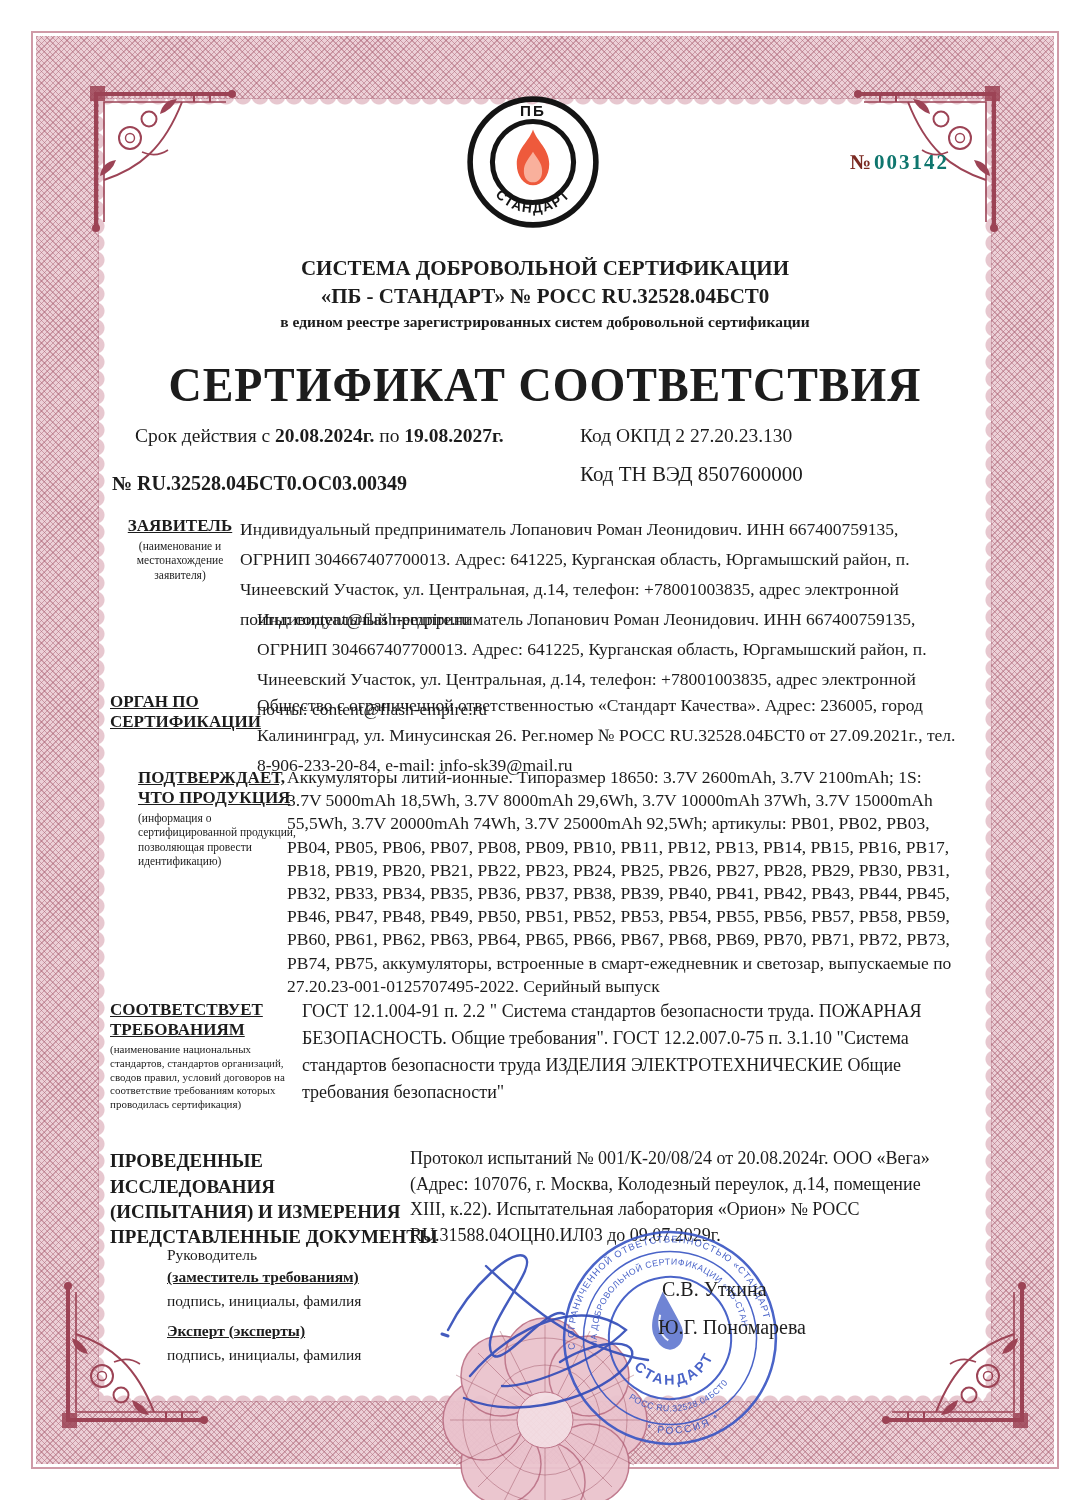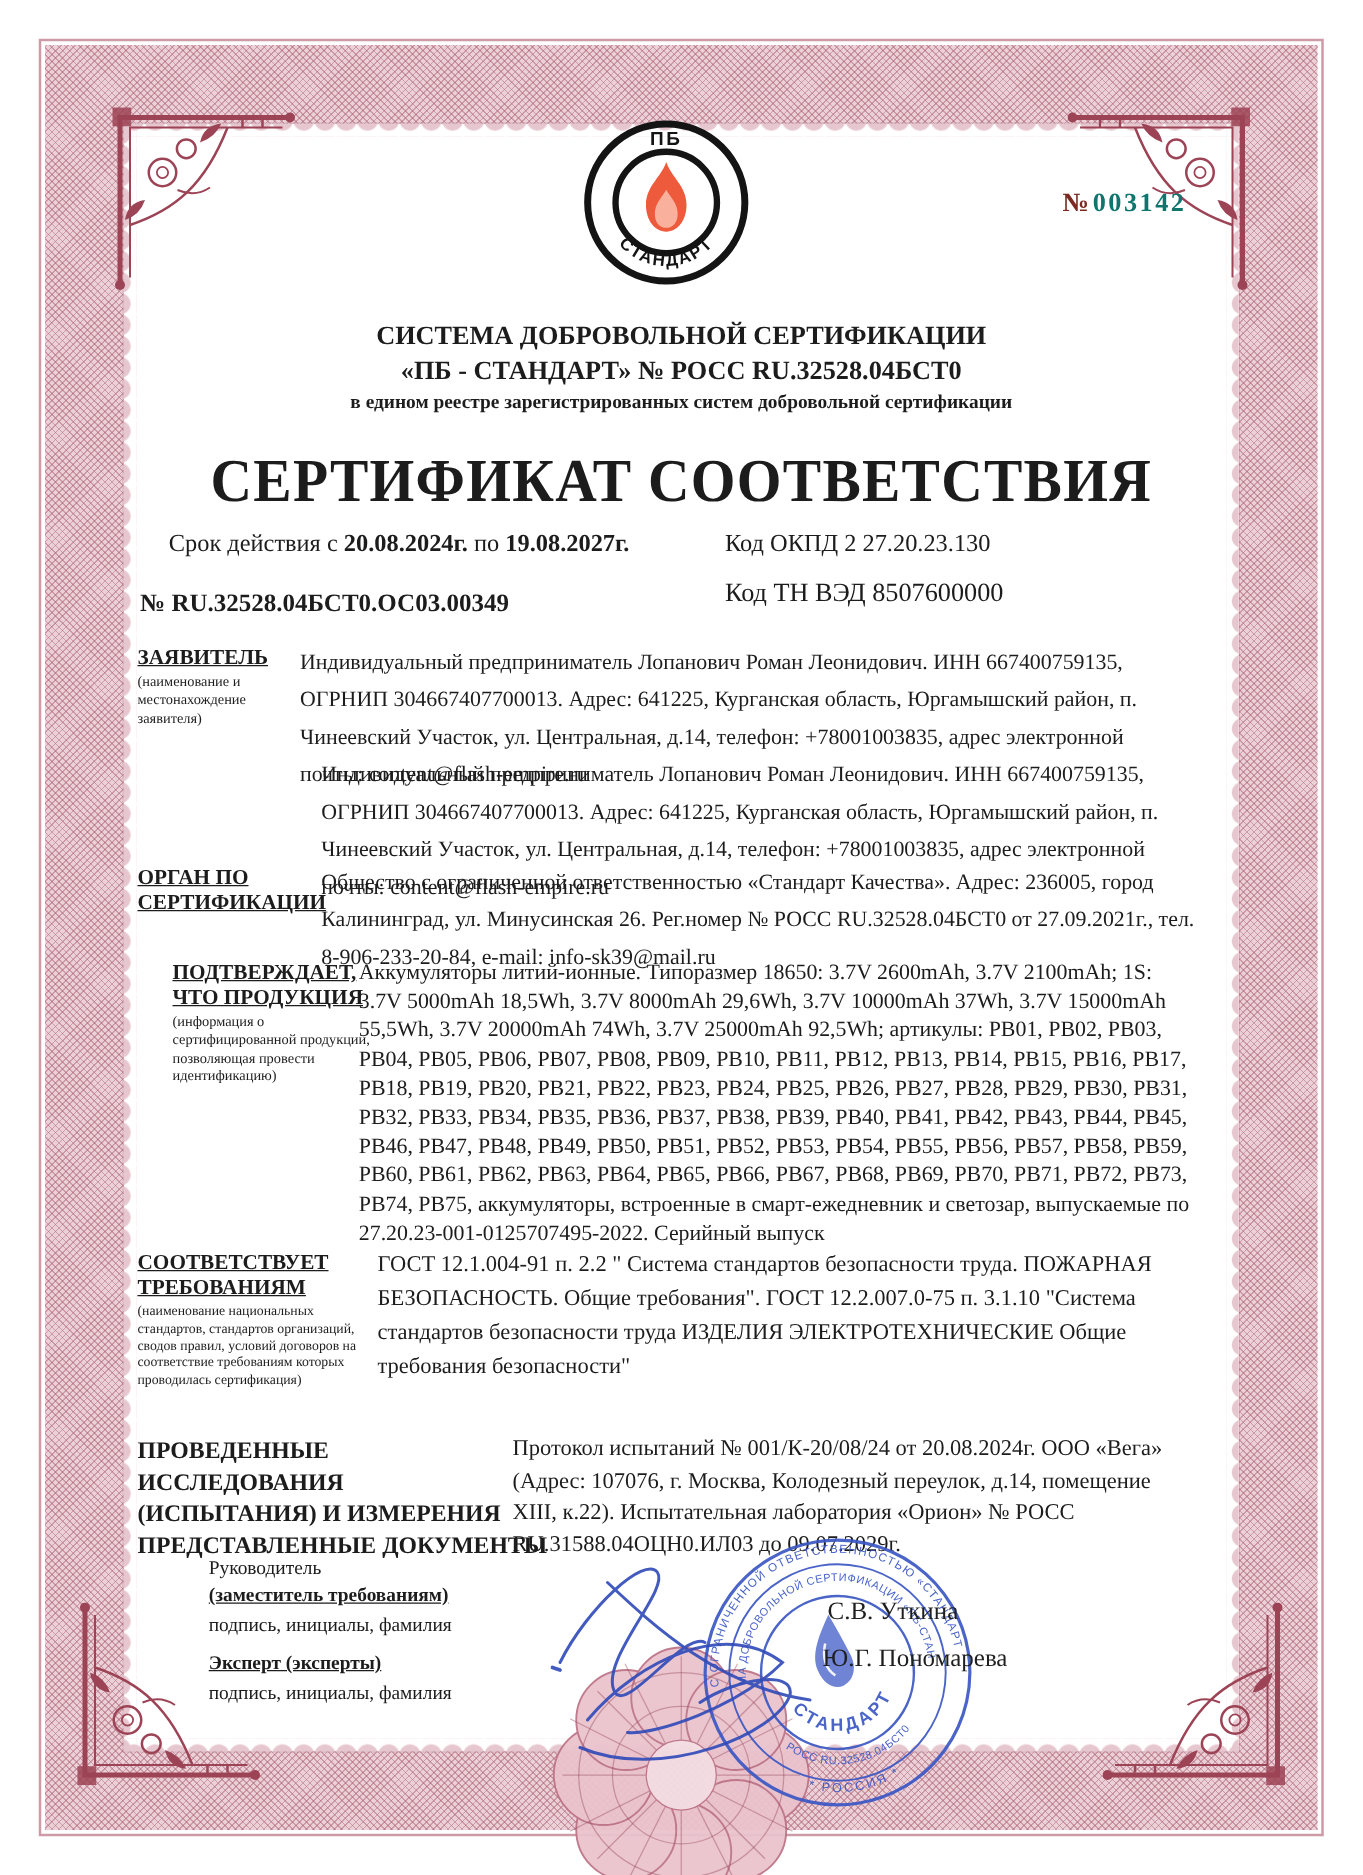--- a/index.html
+++ b/index.html
@@ -48,21 +48,21 @@
   .b{font-weight:bold;}
   .okpd{left:580px;top:425px;font-size:19.5px;}
   .tnved{left:580px;top:462px;font-size:21px;}
   .regno{left:112px;top:472px;font-size:20px;font-weight:bold;}
   
   .sec{position:absolute;left:110px;width:845px;}
   .lab{position:absolute;left:0;top:2px;}
   .lab .h{font-weight:bold;font-size:17px;text-decoration:underline;line-height:1.18;}
   .lab .n{font-size:11.5px;line-height:1.25;margin-top:3px;}
   .bod{font-size:17.5px;line-height:30px;}
-  .sec1{top:514px;}.sec1 .lab{width:140px;}.sec1 .bod{margin-left:130px;width:712px;}
+  .sec1{top:514px;}.sec1 .lab{width:140px;text-align:center;}.sec1 .bod{margin-left:130px;width:712px;}
   .sec2{top:604px;}.sec2 .lab{width:150px;}.sec2 .bod{margin-left:147px;width:700px;}
   .sec2 .lab .h{font-size:16.5px;}
   .sec3{top:690px;}.sec3 .lab{width:150px;}.sec3 .bod{margin-left:147px;width:700px;}
   .sec4{top:766px;}.sec4 .lab{width:172px;margin-left:28px;}.sec4 .bod{margin-left:177px;width:665px;line-height:23.2px;}
   .sec5{top:998px;}.sec5 .lab{width:180px;}.sec5 .bod{margin-left:192px;width:622px;font-size:18px;line-height:27px;}
   .sec5 .lab .n{font-size:11px;}
   .sec6{top:1146px;}.sec6 .lab{width:295px;}
   .sec6 .lab .h{text-decoration:none;font-size:19px;line-height:1.35;}
   .sec6 .bod{margin-left:300px;width:550px;font-size:18px;line-height:25.5px;}
   .sec7{top:1226px;font-weight:bold;font-size:19px;}

